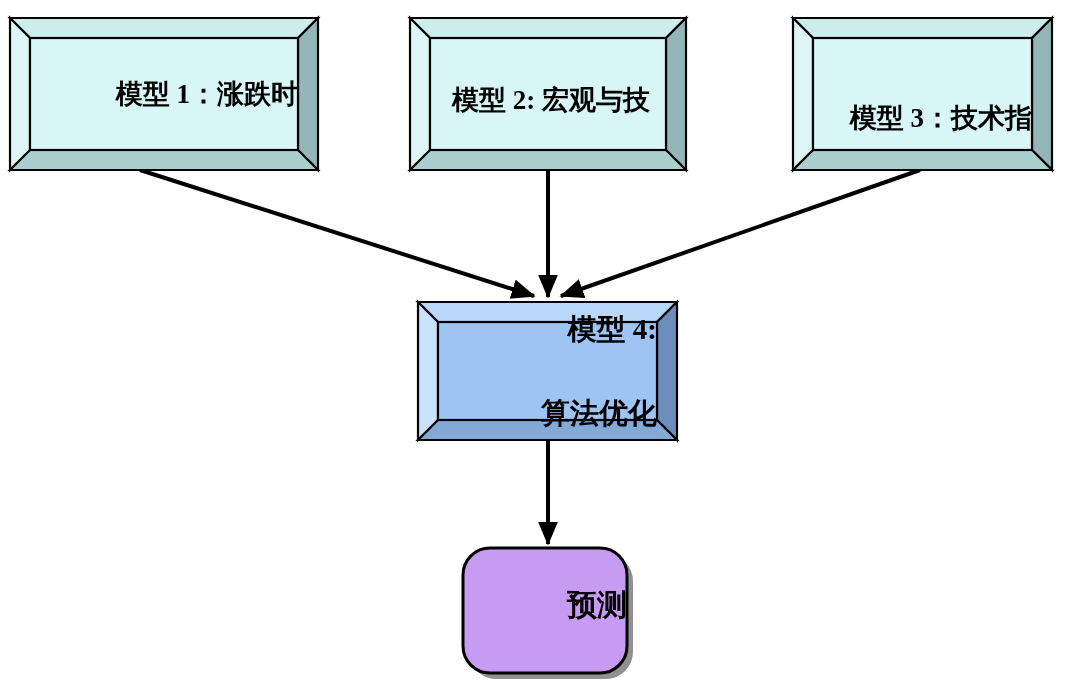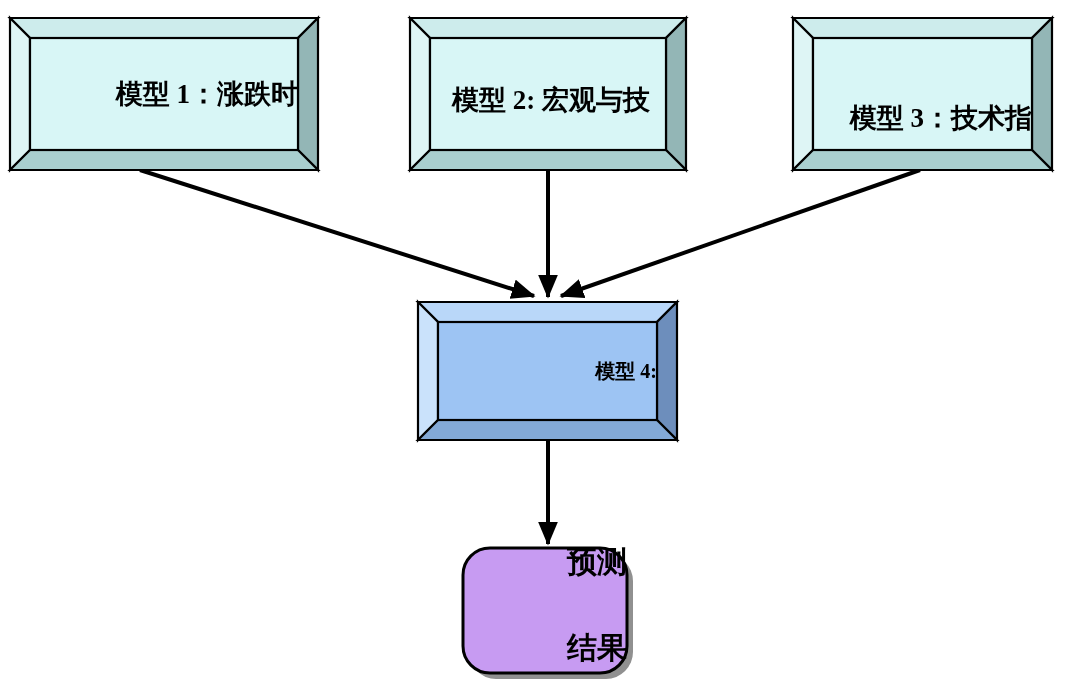--- a/index.html
+++ b/index.html
@@ -27,21 +27,21 @@
   .result-rect{stroke:#000;stroke-width:3;}
   
   .label{
     position:absolute;
     display:flex;flex-direction:column;
     align-items:flex-end;justify-content:center;
     text-align:center;
     color:#000;font-weight:700;gap:36px;
   }
   .label-top{font-size:27px;line-height:44px;}
-  .label-mid{font-size:20px;line-height:48px;}
+  .label-mid{font-size:29px;line-height:48px;}
   .label-result{font-size:30px;line-height:50px;}
   .label span{display:block;white-space:nowrap;}
 </style>
 </head>
 <body>
 
 <div class="canvas">
 
   <svg class="layer" width="1065" height="693" viewBox="0 0 1065 693">
     <defs>
@@ -108,20 +108,20 @@
   <div class="label label-top" style="left:430px;top:44px;width:220px;height:112px;">
     <span>模型 2: 宏观与技</span>
   </div>
 
   <div class="label label-top" style="left:813px;top:38px;width:219px;height:112px;margin-top:24px;">
     <span>模型 3：技术指</span>
   </div>
 
   <div class="label label-mid" style="left:438px;top:322px;width:219px;height:98px;">
     <span>模型 4:</span>
+    <span>算法优化</span>
   </div>
 
   <div class="label label-result" style="left:463px;top:548px;width:164px;height:113px;">
     <span>预测</span>
-    <span>结果</span>
   </div>
 
 </div>
 
 </body></html>

